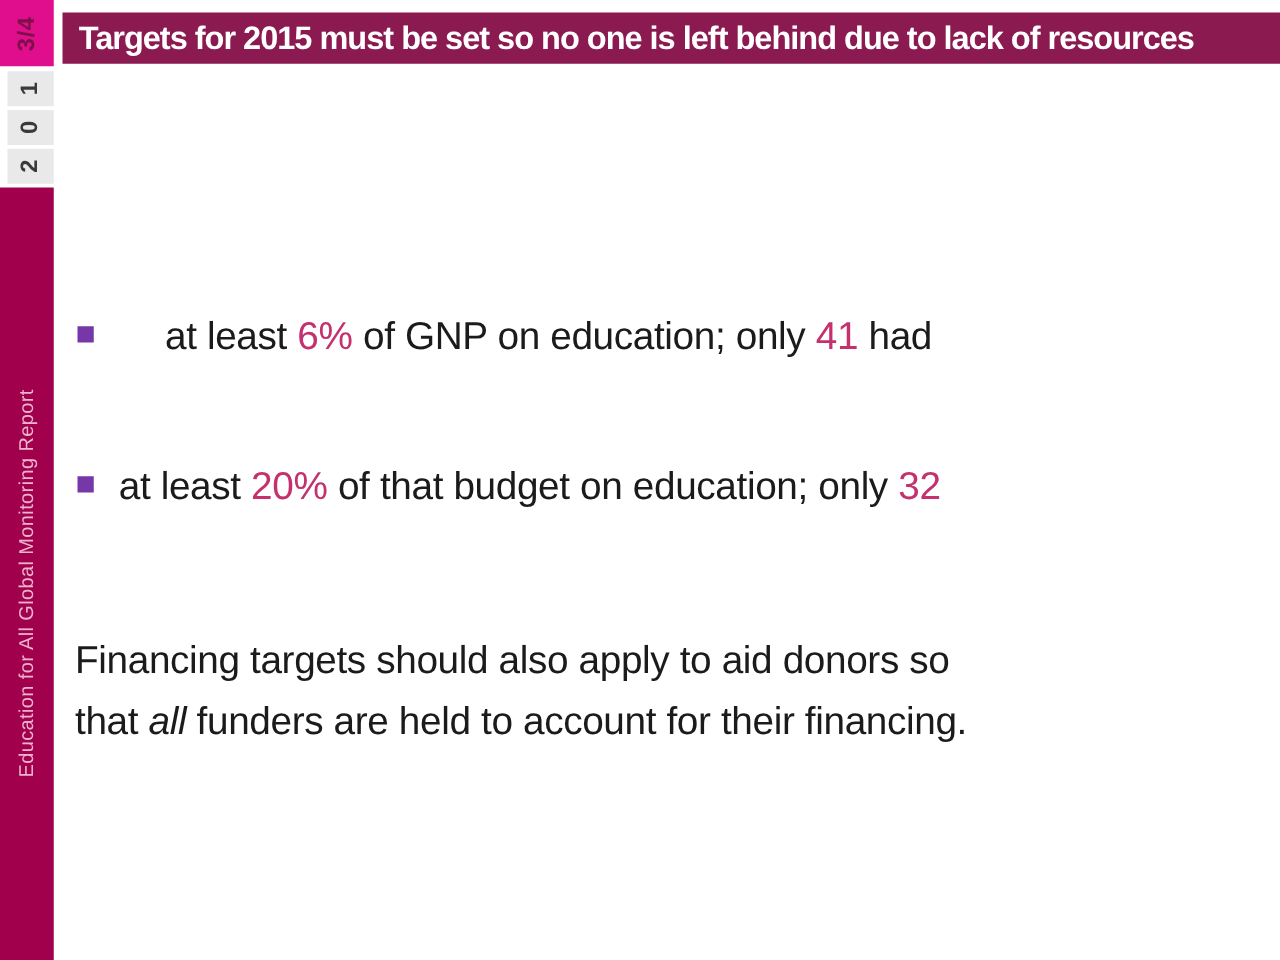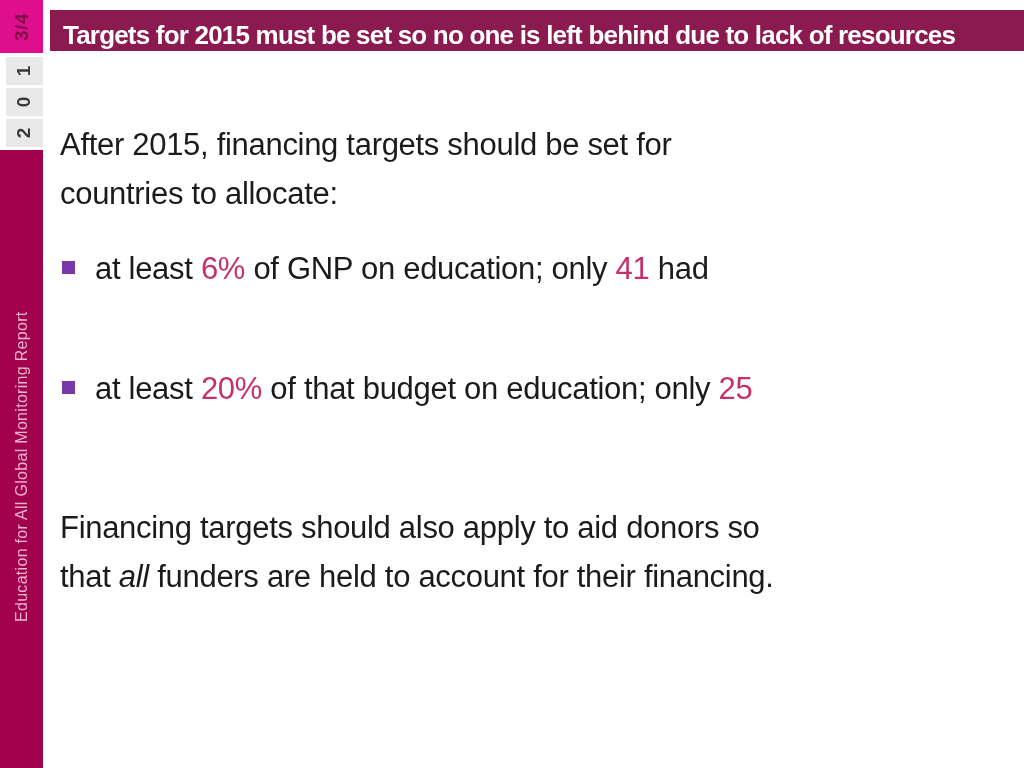--- a/index.html
+++ b/index.html
@@ -31,34 +31,34 @@
   }
   .report-title {
     position:absolute; left:13px; top:472px;
     transform-origin:0 0; transform:rotate(-90deg);
     font-size:16px; color:#EDB3CE; white-space:nowrap; letter-spacing:0.3px;
   }
 
   
   .title-bar {
     position:absolute; left:50px; right:0; top:10px; height:41px;
-    background:#8B1A50; display:flex; align-items:flex-end;
+    background:#8B1A50; display:flex; align-items:center;
   }
   .title-bar .txt {
     color:#ffffff; font-weight:bold; font-size:26px; padding-left:13px;
     letter-spacing:-0.8px; white-space:nowrap;
   }
 
   
   .btxt { color:#1B1B1B; font-size:31px; line-height:49px; letter-spacing:-0.3px; }
   .line { white-space:nowrap; }
   .intro   { position:absolute; left:60px; top:120px; }
   .closing { position:absolute; left:60px; top:487px;margin-top:16px; }
   .bullet-item { position:absolute; left:62px; display:flex; }
-  .item1 { top:244px; } .item2 { top:364px; }
+  .item1 { top:244px;gap:37px; } .item2 { top:364px; }
   .bullet-sq { width:13px; height:13px; background:#7638A8; margin-top:17px; flex:none; }
   .bullet-txt { margin-left:20px; }
   .pink { color:#C5316E; }
   .it { font-style:italic;text-align:center; }
 </style>
 </head>
 <body>
 
 <div class="slide">
 
@@ -77,36 +77,32 @@
     </div>
     <div class="sidebar-lower">
       <span class="report-title">Education for All Global Monitoring Report</span>
     </div>
   </div>
 
   <div class="title-bar">
     <span class="txt">Targets for 2015 must be set so no one is left behind due to lack of resources</span>
   </div>
 
-  <div class="intro btxt">
-    <div class="line">After 2015, financing targets should be set for</div>
-    <div class="line">countries to allocate:</div>
-  </div>
 
   <div class="bullet-item item1">
     <div class="bullet-sq"></div>
     <div class="bullet-txt btxt">
       <div class="line"><span>at least </span><span class="pink">6%</span><span> of GNP on education; only </span><span class="pink">41</span><span> had</span></div>
     </div>
   </div>
 
   <div class="bullet-item item2">
     <div class="bullet-sq"></div>
     <div class="bullet-txt btxt">
-      <div class="line"><span>at least </span><span class="pink">20%</span><span> of that budget on education; only </span><span class="pink">25</span><span></span></div>
+      <div class="line"><span>at least </span><span class="pink">20%</span><span> of that budget on education; only </span><span class="pink">32</span><span></span></div>
     </div>
   </div>
 
   <div class="closing btxt">
     <div class="line">Financing targets should also apply to aid donors so</div>
     <div class="line"><span>that </span><span class="it">all</span><span> funders are held to account for their financing.</span></div>
   </div>
 
 </div>
 

